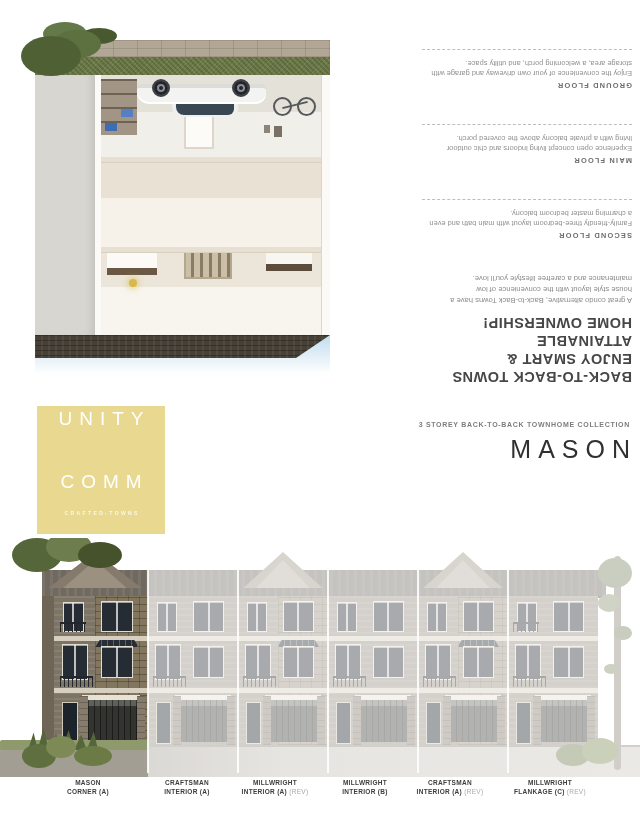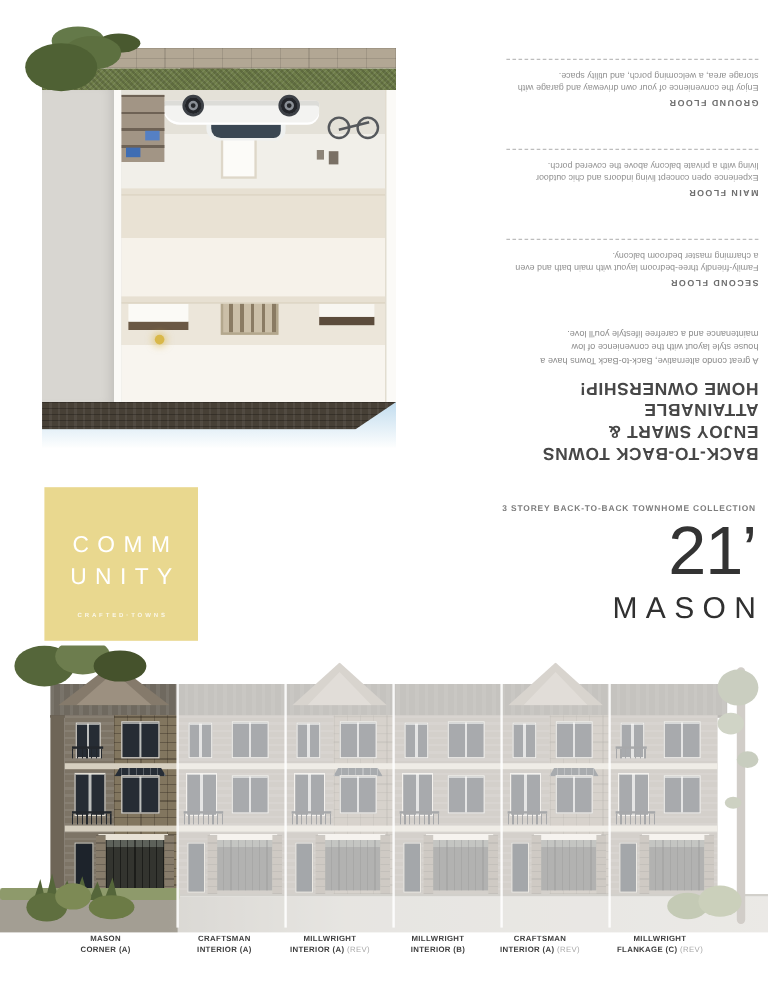--- a/index.html
+++ b/index.html
@@ -247,28 +247,27 @@
 
       <div class="xs-wall-left"></div>
       <div class="xs-sidewall"></div>
       <div class="xs-hedge"></div>
       <div class="xs-stone"></div>
       <div class="xs-tree"></div>
     </div>
   </div>
 
   <div class="logo">
+    <div class="logo-word">UNITY</div>
     <div class="logo-word first">COMM</div>
-    <div class="logo-word">UNITY</div>
     <div class="logo-tagline">CRAFTED·TOWNS</div>
   </div>
 
   <div class="plan-block">
     <div class="plan-collection">3 STOREY BACK-TO-BACK TOWNHOME COLLECTION</div>
-    <div class="plan-frontage">21’</div>
     <div class="plan-name">MASON</div>
   </div>
 
   <div class="elevation">
     <div class="roofband"></div>
 
     <div class="unit u1">
       <div class="gable">
           <div class="gable-inner"></div>
         </div>

